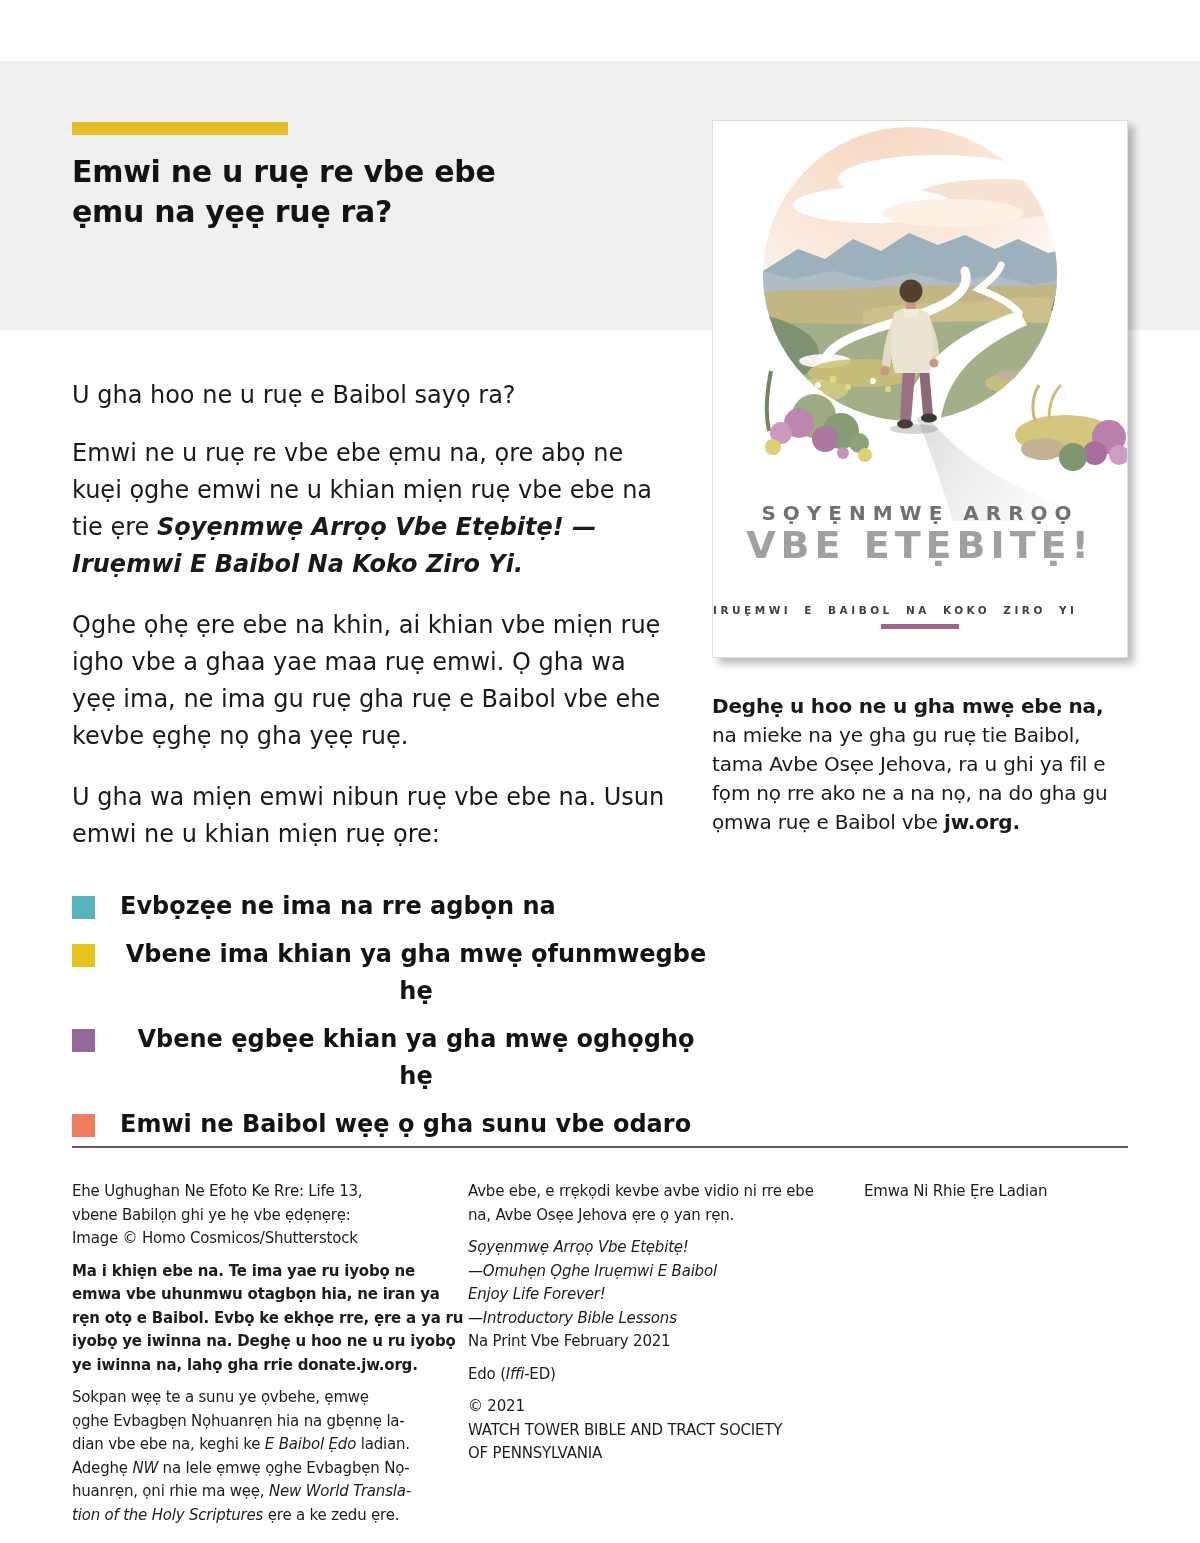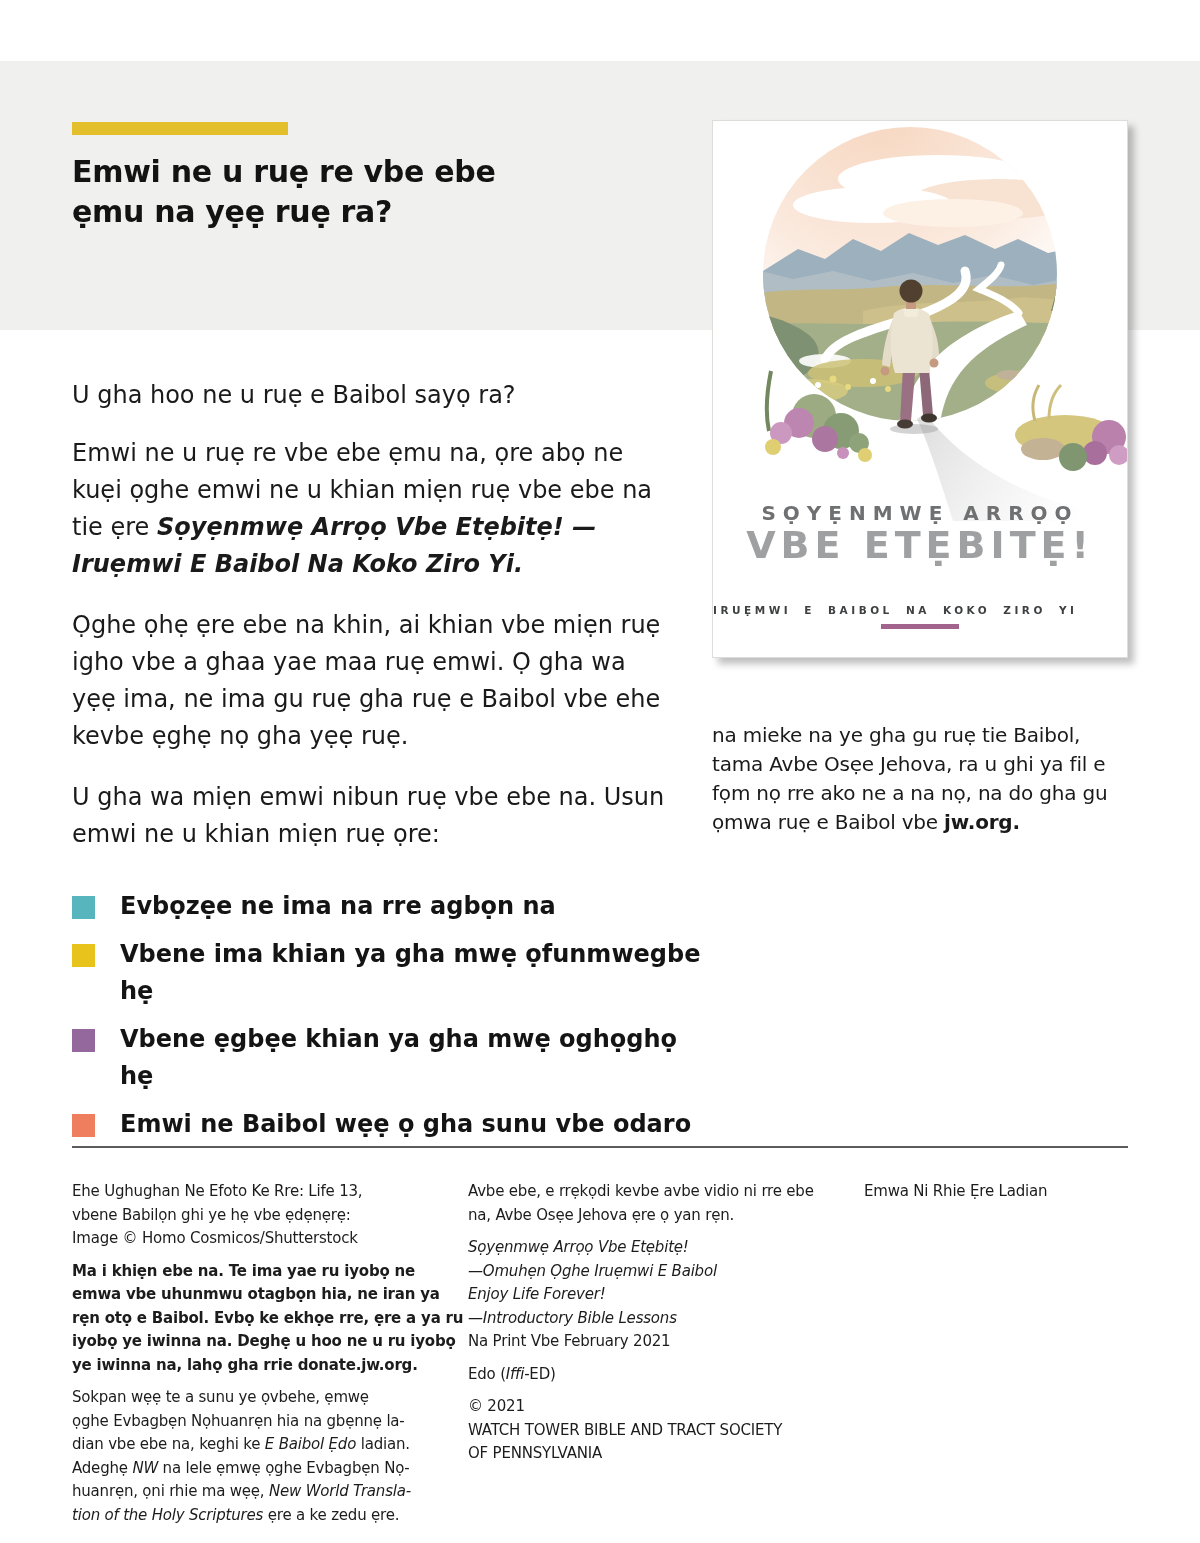--- a/index.html
+++ b/index.html
@@ -12,21 +12,21 @@
 
   .col-left{position:absolute;left:72px;top:377px;width:600px;font-size:24px;line-height:37px;}
   .col-left p{margin:0;}
   .col-left .p2{margin-top:21px;}
   .col-left .p3{margin-top:24px;}
   .col-left .p4{margin-top:24px;}
   .bi{font-weight:bold;font-style:italic;}
 
   ul.bullets{position:absolute;left:72px;top:888px;width:640px;margin:0;padding:0;list-style:none;
         font-weight:bold;font-size:24px;line-height:37px;color:#141414;}
-  ul.bullets li{display:flex;gap:25px;margin-bottom:11px;}
+  ul.bullets li{display:flex;gap:25px;margin-bottom:11px;text-align:center;}
   .sq{flex:0 0 23px;width:23px;height:23px;margin-top:8px;}
 
   .cover{position:absolute;left:712px;top:120px;width:414px;height:536px;background:#ffffff;
         border:1px solid #dcdcd9;box-shadow:6px 6px 7px rgba(0,0,0,0.25);}
   .cover svg{position:absolute;top:0;left:0;display:block;}
   .ct1{position:absolute;top:380px;left:0;width:100%;text-align:center;font-size:20px;font-weight:bold;
         letter-spacing:7px;color:#6f7072;}
   .ct2{position:absolute;top:402px;left:0;width:100%;text-align:center;font-size:38px;font-weight:bold;
         letter-spacing:5px;color:#9fa0a2;}
   .csub{position:absolute;top:483px;left:0;width:100%;text-align:left;font-size:10.5px;font-weight:bold;
@@ -182,21 +182,21 @@
       </g>
     </svg>
 
     <div class="ct1">SỌYẸNMWẸ ARRỌỌ</div>
     <div class="ct2">VBE ETẸBITẸ!</div>
     <div class="csub">IRUẸMWI E BAIBOL NA KOKO ZIRO YI</div>
     <div class="cbar" style="background-color: rgb(162, 99, 141);"></div>
   </div>
 
   <div class="aside">
-    <p><span>
+    <p><span class="b">Deghẹ u hoo ne u gha mwẹ ebe na,</span><span>
 na mieke na ye gha gu ruẹ tie Baibol, tama Avbe Osẹe Jehova, ra u ghi ya fil e fọm nọ rre ako ne a na nọ, na do gha gu ọmwa ruẹ e Baibol vbe </span><span class="b">jw.org.</span></p>
   </div>
 
   <div class="rule"></div>
 
   <div class="fcol fc1">
     <p>Ehe Ughughan Ne Efoto Ke Rre: Life 13,
 vbene Babilọn ghi ye hẹ vbe ẹdẹnẹrẹ:
 Image © Homo Cosmicos/Shutterstock</p>
     <p class="b">Ma i khiẹn ebe na. Te ima yae ru iyobọ ne

